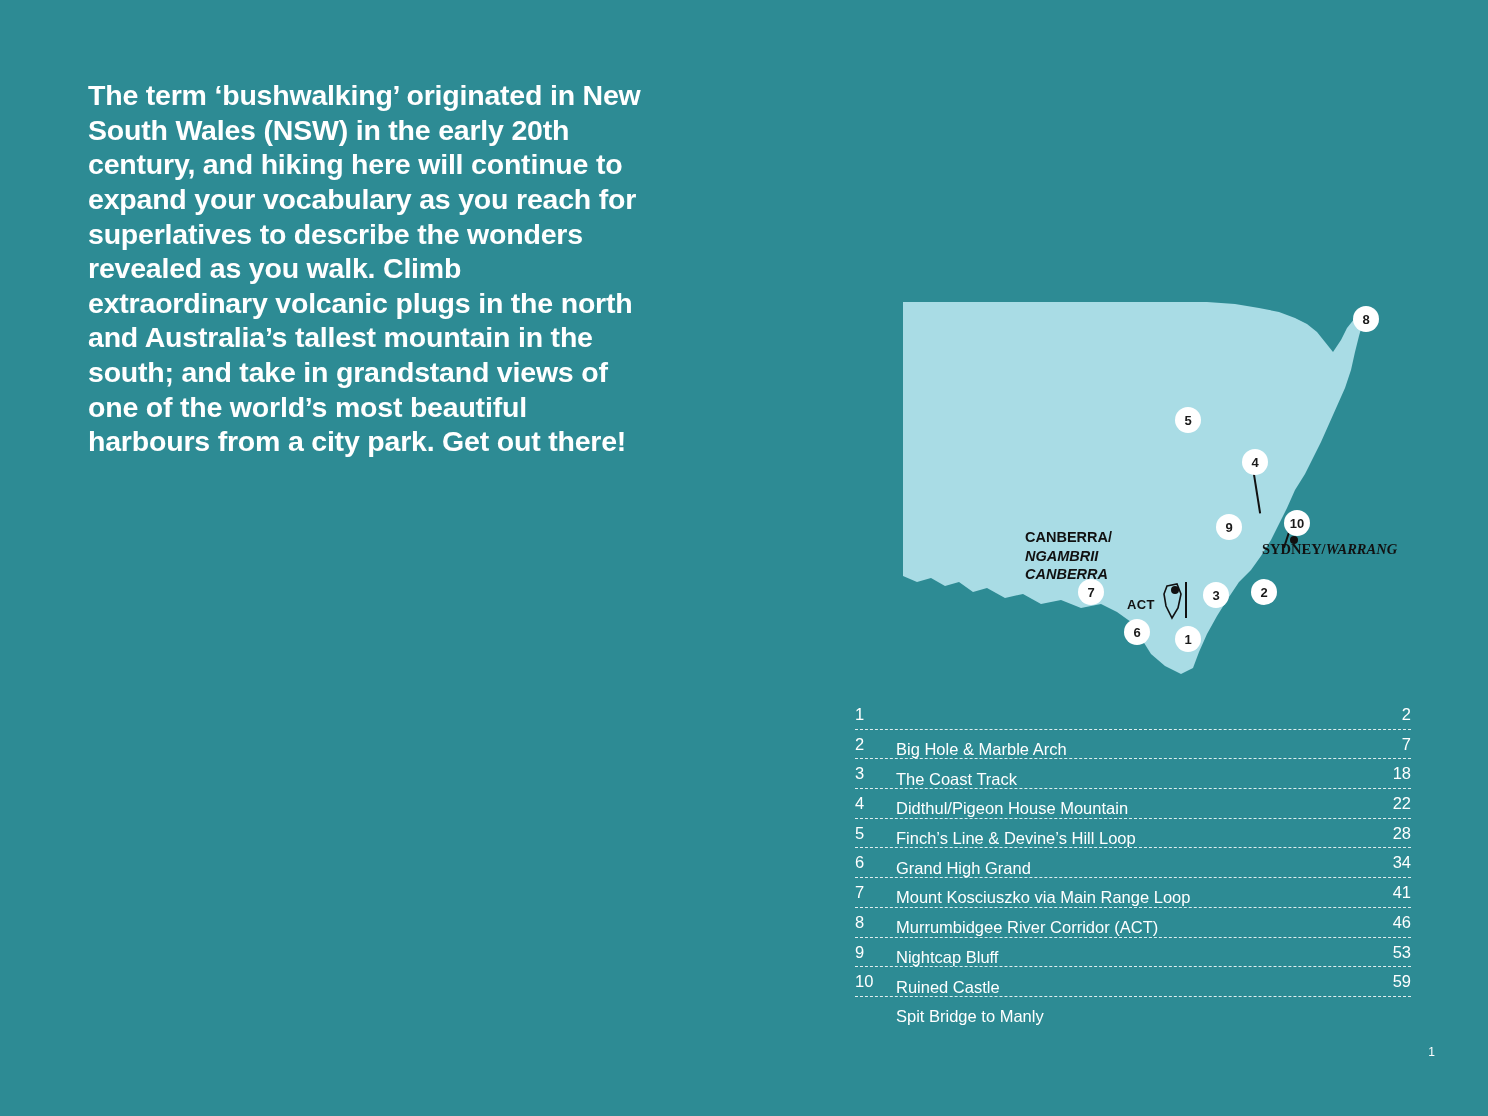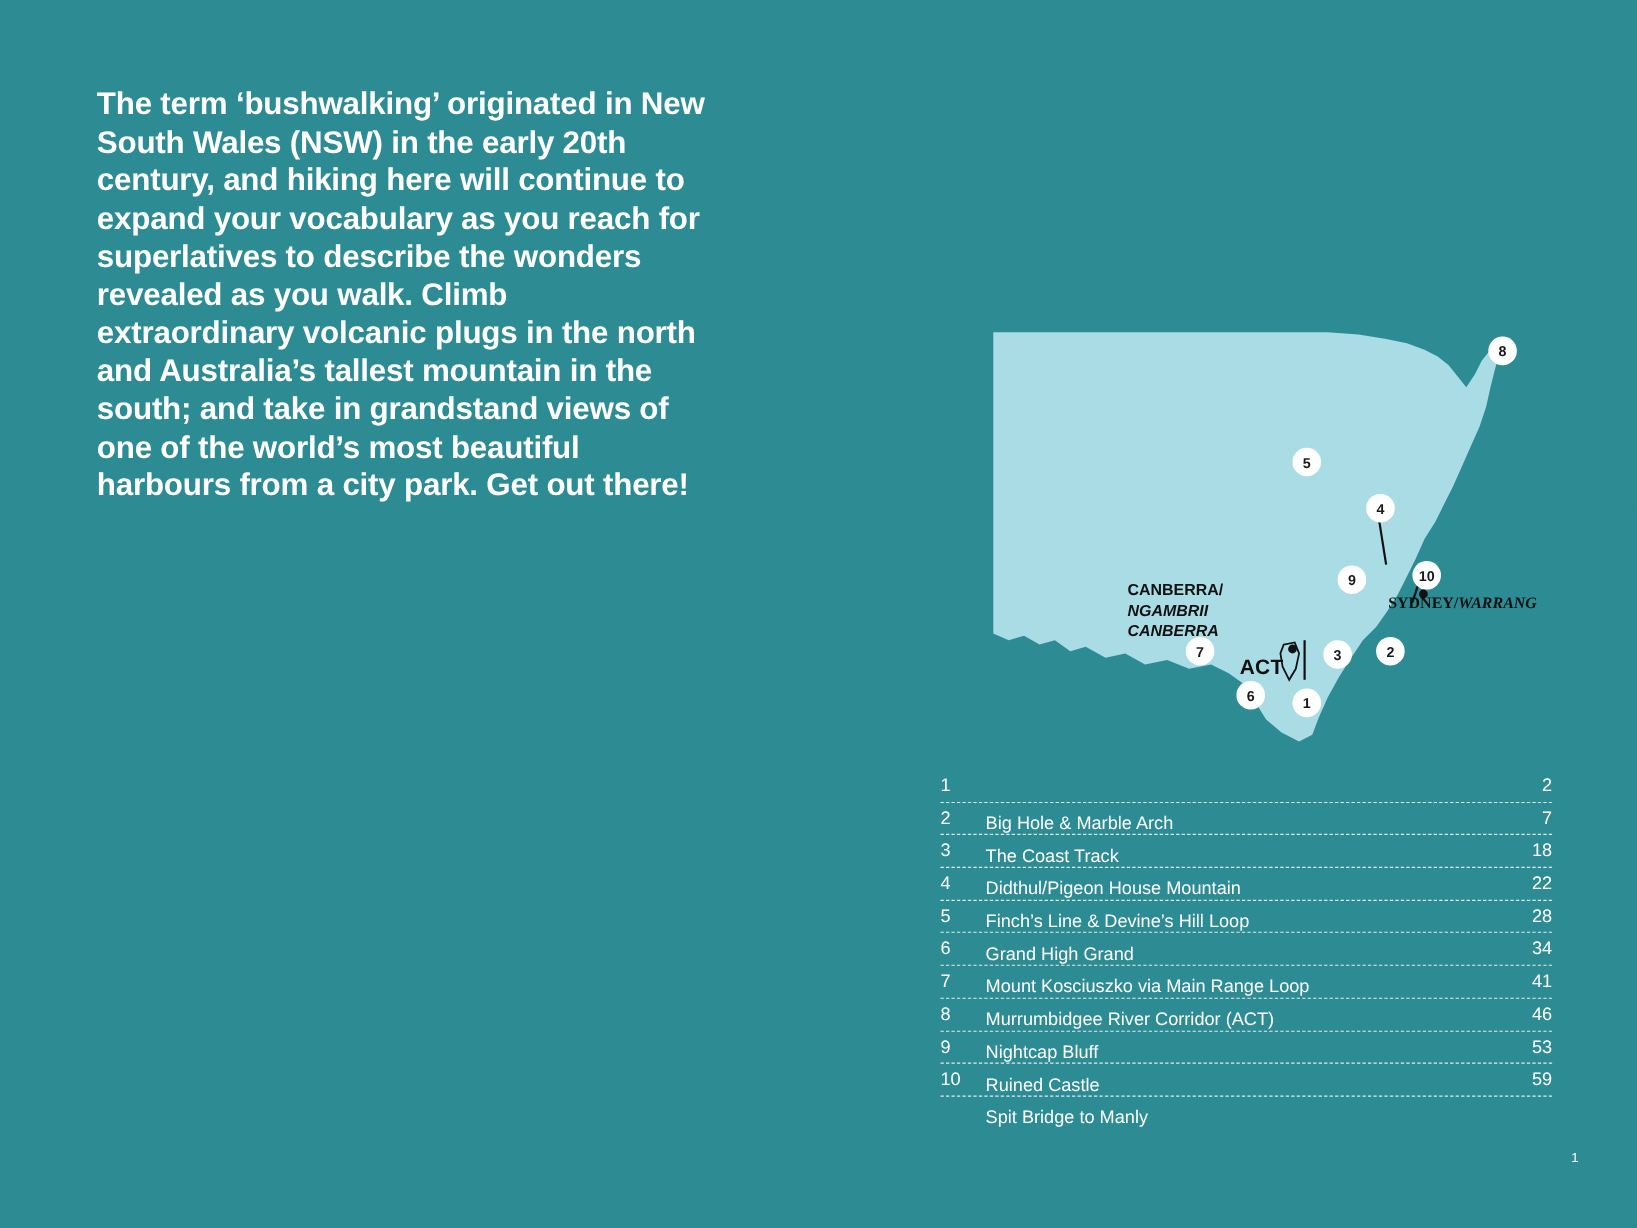--- a/index.html
+++ b/index.html
@@ -93,21 +93,21 @@
   .citydot {
     position: absolute;
     width: 8px;
     height: 8px;
     border-radius: 50%;
     background: #111111;
   }
   .actlabel {
     position: absolute;
     color: #111111;
-    font-size: 19px;
+    font-size: 13px;
     font-weight: bold;
     letter-spacing: 0.3px;
   }
   .leader {
     position: absolute;
     background: #111111;
   }
 
   
   .contents {

